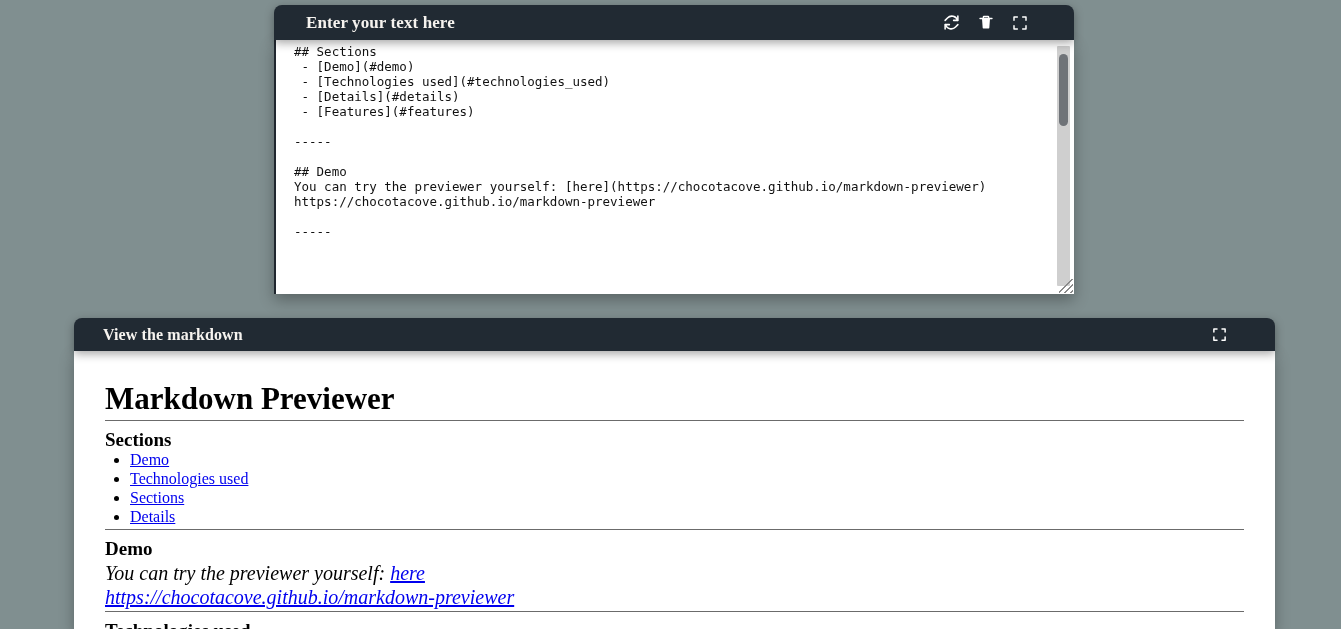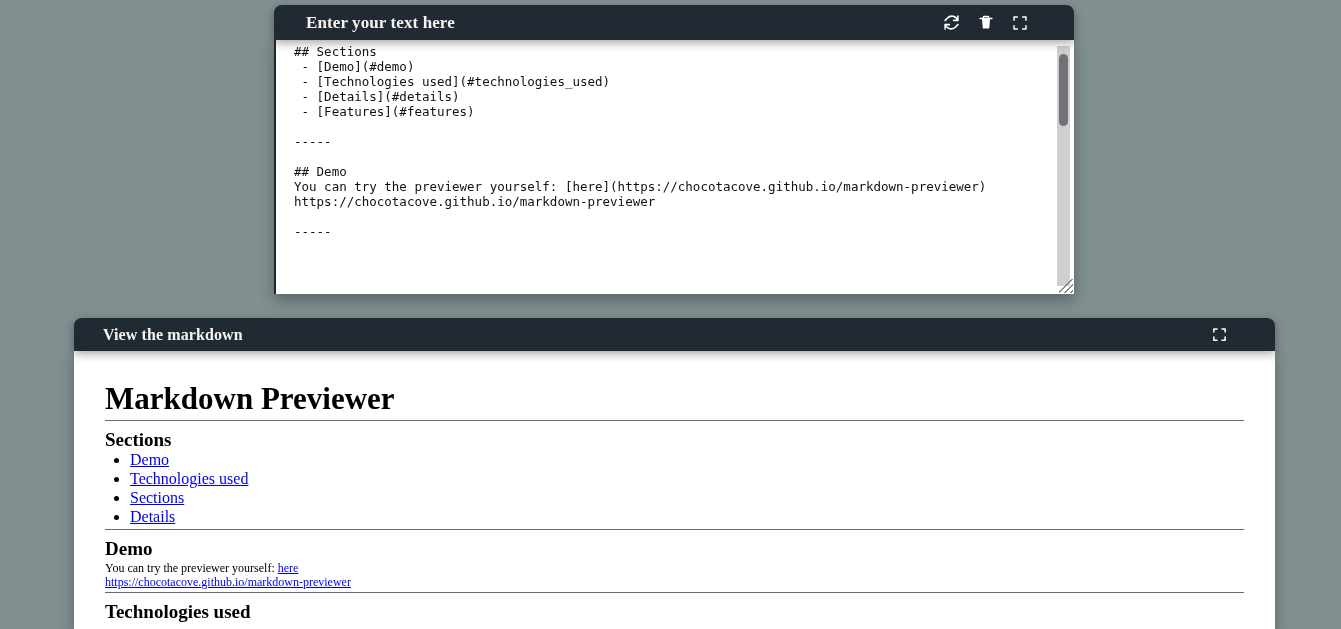--- a/index.html
+++ b/index.html
@@ -152,21 +152,21 @@
     font-weight: bold;
     margin: 8px 0 1px 0;
     line-height: 1.15;
   }
   .md ul {
     margin: 0 0 0 0;
     padding-left: 25px;
     list-style: disc;
   }
   .md li { margin: 0; line-height: 1.18; font-size: 16px; }
-  .md p { margin: 0; font-size: 12px; line-height: 1.2; }
+  .md p { margin: 0; font-size: 20px; line-height: 1.2; font-style: italic; }
   .md a { color: #0000ee; text-decoration: underline; }
   .md hr {
     border: none;
     border-top: 1px solid #6b6b6b;
     margin: 2px 0 3px 0;
     height: 0;
   }
 </style>
 </head>
 <body>

